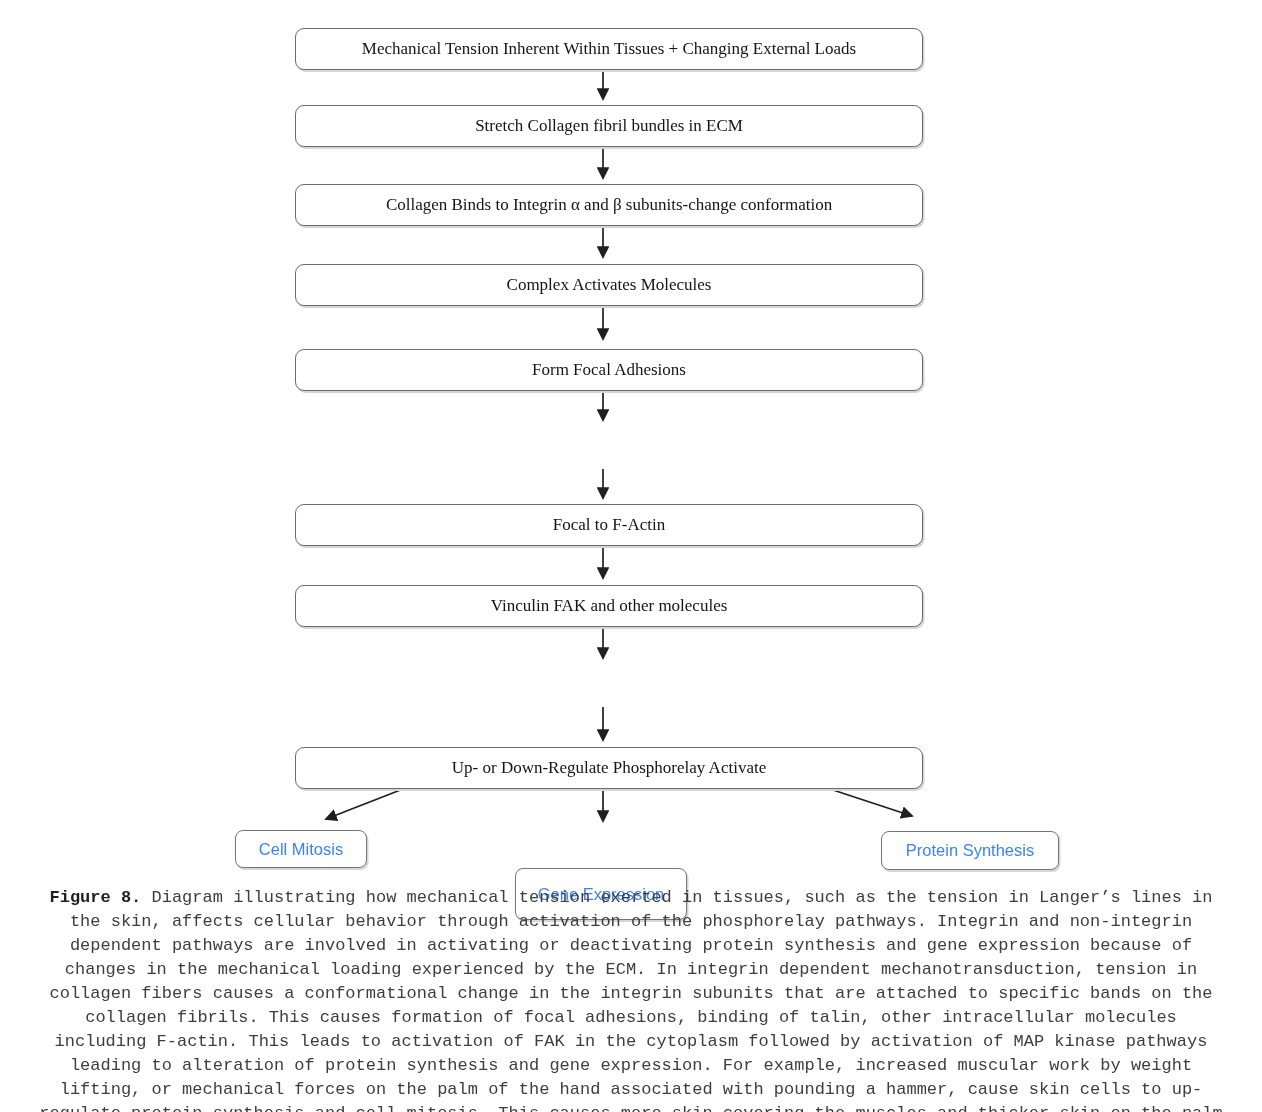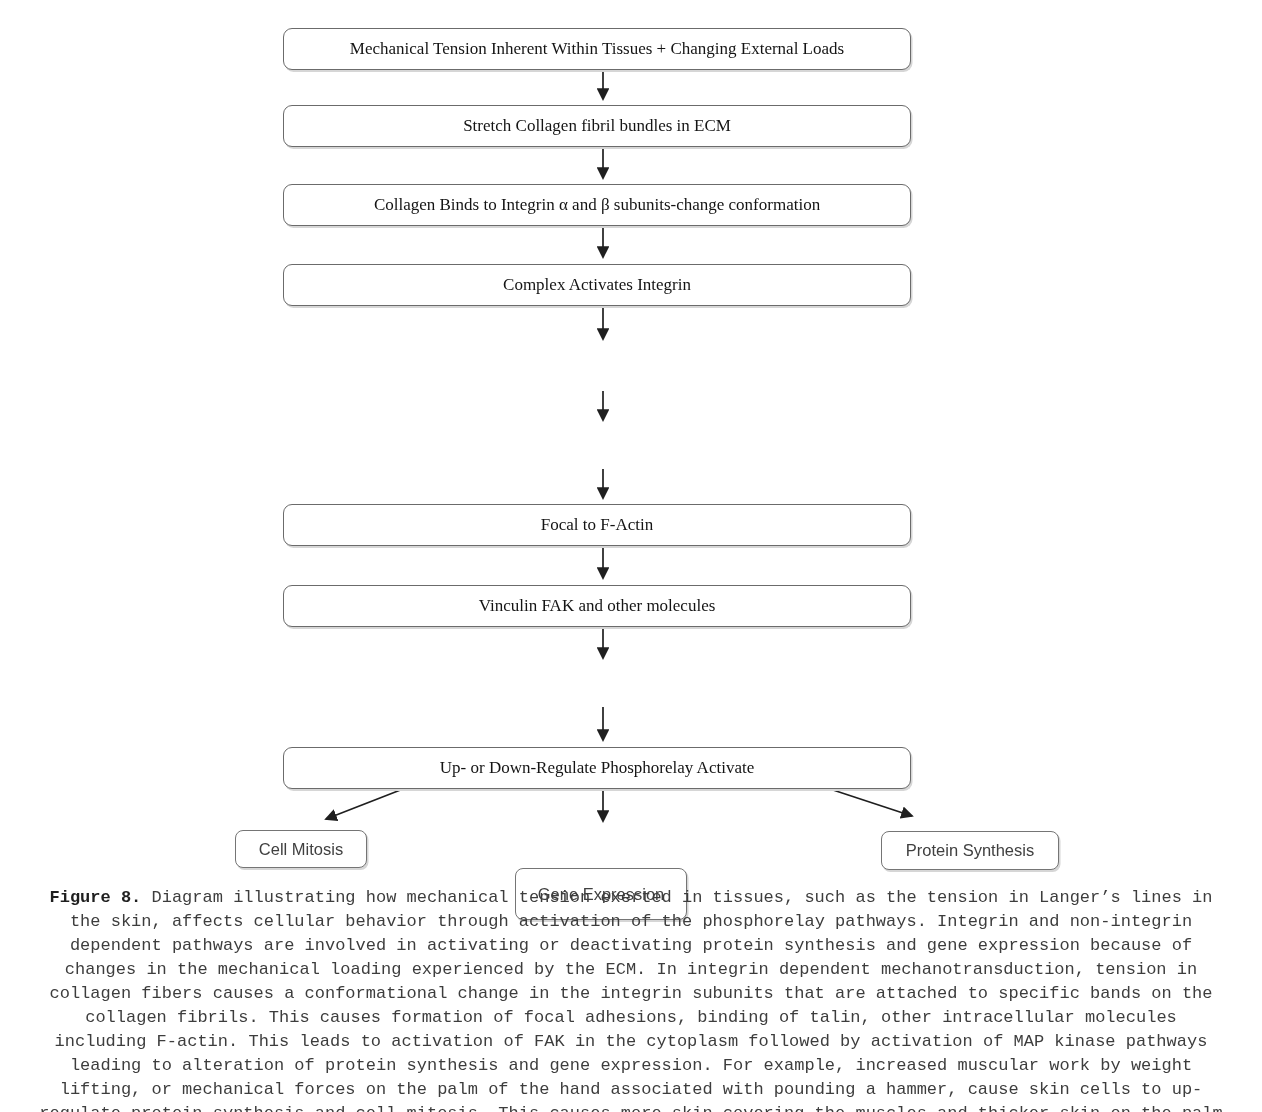--- a/index.html
+++ b/index.html
@@ -12,21 +12,21 @@
     font-family: "Liberation Sans", sans-serif;
   }
   .arrow-layer {
     position: absolute;
     left: 0; top: 0;
     width: 1262px; height: 1112px;
     pointer-events: none;
   }
   .flow-node {
     position: absolute;
-    left: 283px;
+    left: 295px;
     width: 628px;
     height: 42px;
     box-sizing: border-box;
     background: #ffffff;
     border: 1.5px solid #6b6b6b;
     border-radius: 9px;
     box-shadow: 1.5px 2px 0 #d6d6d6;
     display: flex;
     align-items: center;
     justify-content: center;
@@ -40,21 +40,21 @@
     box-sizing: border-box;
     background: #ffffff;
     border: 1.7px solid #757575;
     border-radius: 8px;
     box-shadow: 1.5px 2px 0 #d6d6d6;
     display: flex;
     align-items: center;
     justify-content: center;
     font-family: "Liberation Sans", sans-serif;
     font-size: 16.5px;
-    color: #404040;
+    color: #3b82f6;
     white-space: nowrap;
   }
   .caption {
     position: absolute;
     left: 36px;
     top: 886px;
     width: 1190px;
     text-align: center;
     font-family: Liberation Mono, monospace;
     font-size: 17px;
@@ -86,21 +86,22 @@
       <line x1="603" y1="707" x2="603" y2="740" marker-end="url(#ah)"></line>
       <line x1="403" y1="789" x2="326" y2="819" marker-end="url(#ah)"></line>
       <line x1="603" y1="789" x2="603" y2="821" marker-end="url(#ah)"></line>
       <line x1="830" y1="789" x2="912" y2="816" marker-end="url(#ah)"></line>
     </g>
   </svg>
 
   <div class="flow-node" style="top:28px">Mechanical Tension Inherent Within Tissues + Changing External Loads</div>
   <div class="flow-node" style="top:184px">Collagen Binds to Integrin α and β subunits-change conformation</div>
   <div class="flow-node" style="top:105px">Stretch Collagen fibril bundles in ECM</div>
-  <div class="flow-node" style="top:264px">Complex Activates Integrin</div>
+  <div class="flow-node" style="top:264px">Complex Activates Molecules</div>
+  <div class="flow-node" style="top:349px">Form Focal Adhesions</div>
   <div class="flow-node" style="top:504px">Focal to F-Actin</div>
   <div class="flow-node" style="top:585px">Vinculin FAK and other molecules</div>
   <div class="flow-node" style="top:747px">Up- or Down-Regulate Phosphorelay Activate</div>
 
   <div class="outcome-node" style="left:235px; top:830px; width:132px; height:38px">Cell Mitosis</div>
   <div class="outcome-node" style="left:515px; top:868px; width:172px; height:52px">Gene Expression</div>
   <div class="outcome-node" style="left:881px; top:831px; width:178px; height:39px">Protein Synthesis</div>
 
   <div class="caption">
     <b>Figure 8.</b>

